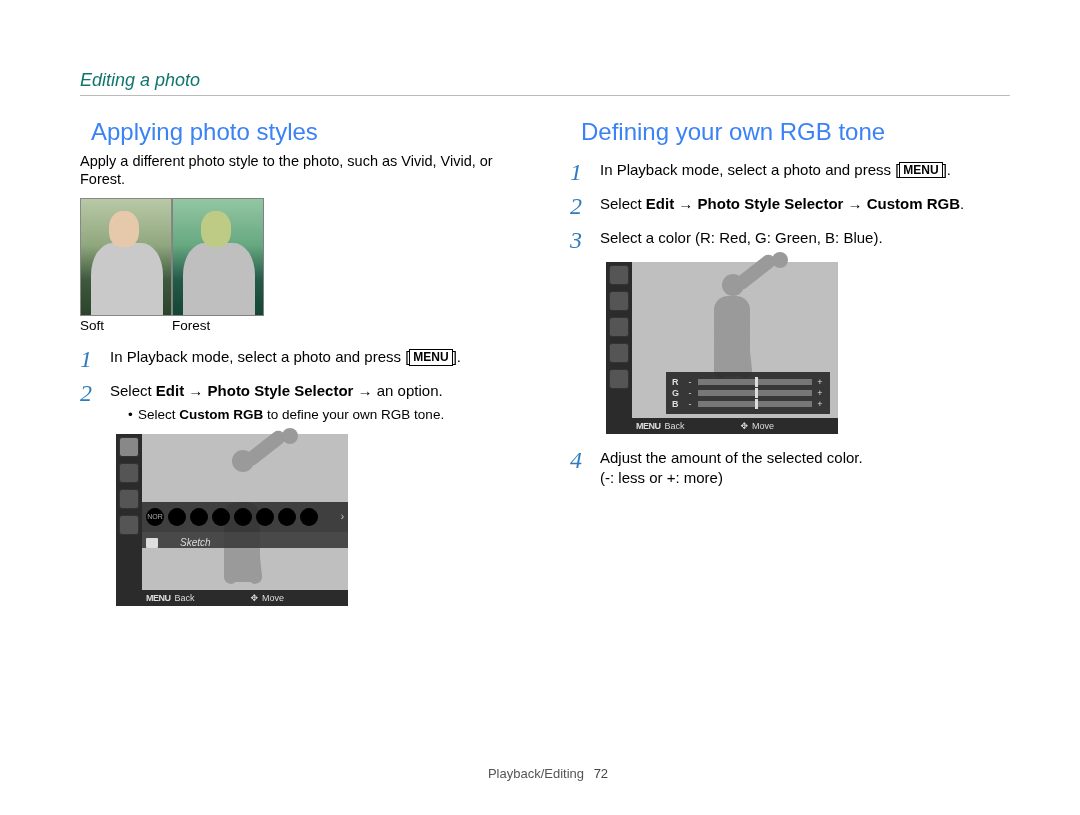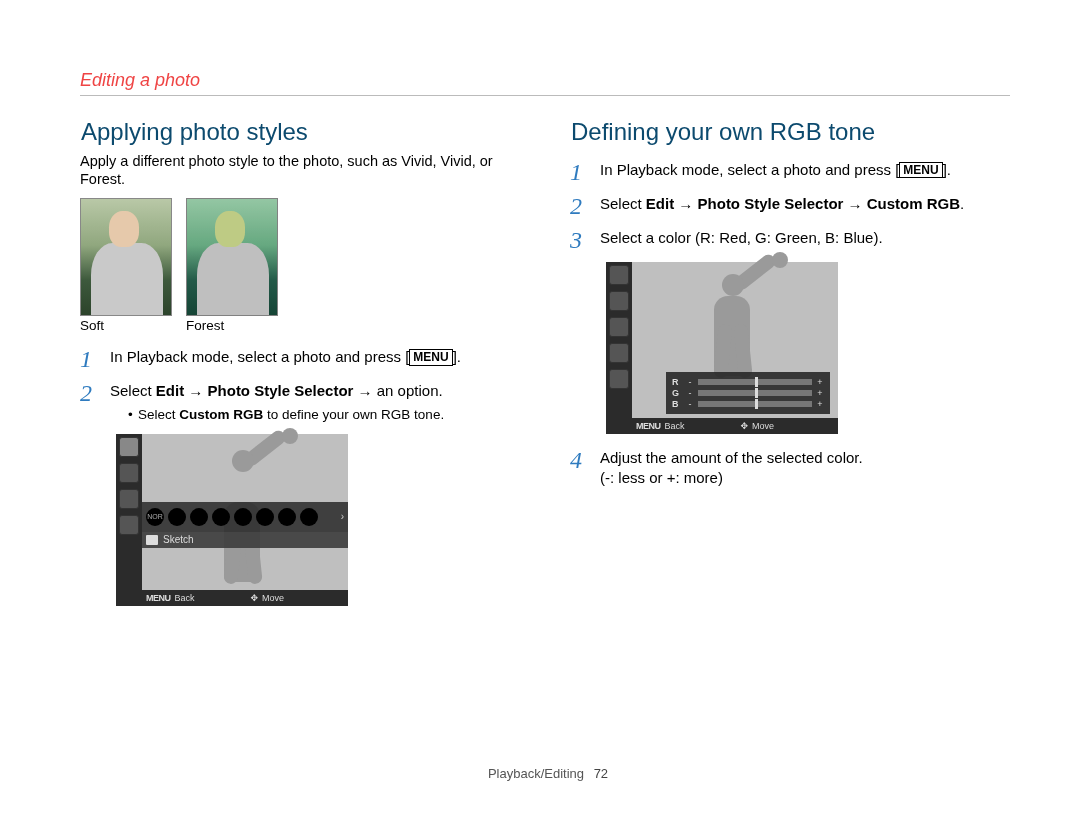--- a/index.html
+++ b/index.html
@@ -12,45 +12,44 @@
     font-size: 15px;
   }
   .page {
     position: relative;
     width: 1080px; height: 815px;
     padding: 70px 70px 0 80px;
   }
   .breadcrumb {
     font-style: italic;
     font-weight: 300;
-    color: #ef4444;
+    color: #0f766e;
     font-size: 18px;
     border-bottom: 1px solid #bbb;
     padding-bottom: 4px;
     margin-bottom: 22px;
   }
   .columns {
     display: flex;
     gap: 50px;
   }
   .col { flex: 1 1 0; }
   h2.section {
-    color: #0c4a6e;
+    color: #3b82f6;
     font-weight: 400;
     font-size: 24px;
-    margin: 0 0 6px 1px;
+    margin: 0 0 6px 11px;
   }
   .intro {
     font-size: 14.5px;
     line-height: 1.25;
     margin: 0 0 10px 0;
   }
   .thumbs {
     display: flex;
-    gap: 14px;
     margin-top: 8px;
   }
   .thumb-wrap { display: flex; flex-direction: column; }
   .thumb {
     width: 92px; height: 118px;
     border: 1px solid #888;
     background: #364; 
     position: relative;
     overflow: hidden;
   }
@@ -135,21 +134,21 @@
   .cam .strip {
     position:absolute; left:26px; right:0; top:68px; height:30px;
     background: rgba(40,40,40,0.85);
     display:flex; align-items:center; gap:4px; padding:0 4px;
   }
   .strip .chip { width:18px; height:18px; border-radius:50%; background:#000; color:#aaa; font-size:7px; display:flex; align-items:center; justify-content:center;}
   .strip .arrow { color:#ccc; font-size:10px; margin-left:auto;}
   .cam .labelbar {
     position:absolute; left:26px; right:0; top:98px; height:16px;
     background: rgba(60,60,60,0.9);
-    display:flex; align-items:center; gap:5px; padding-left:4px;
+    display:flex; align-items:flex-end; gap:22px; padding-left:4px;font-style:italic;
   }
   .labelbar .sq { width:12px; height:10px; background:#ddd; border-radius:1px;}
   .cam .footer {
     position:absolute; left:26px; right:0; bottom:0; height:16px;
     background:#2b2b2b; display:flex; align-items:center; gap:4px; padding:0 4px;
     font-size:9px;
   }
   .cam .footer .mv { margin-left:52px; }
   .cam .footer .mlabel { font-weight:bold; letter-spacing:-0.5px; }
   .cam .footer .cross { font-size:9px; }

